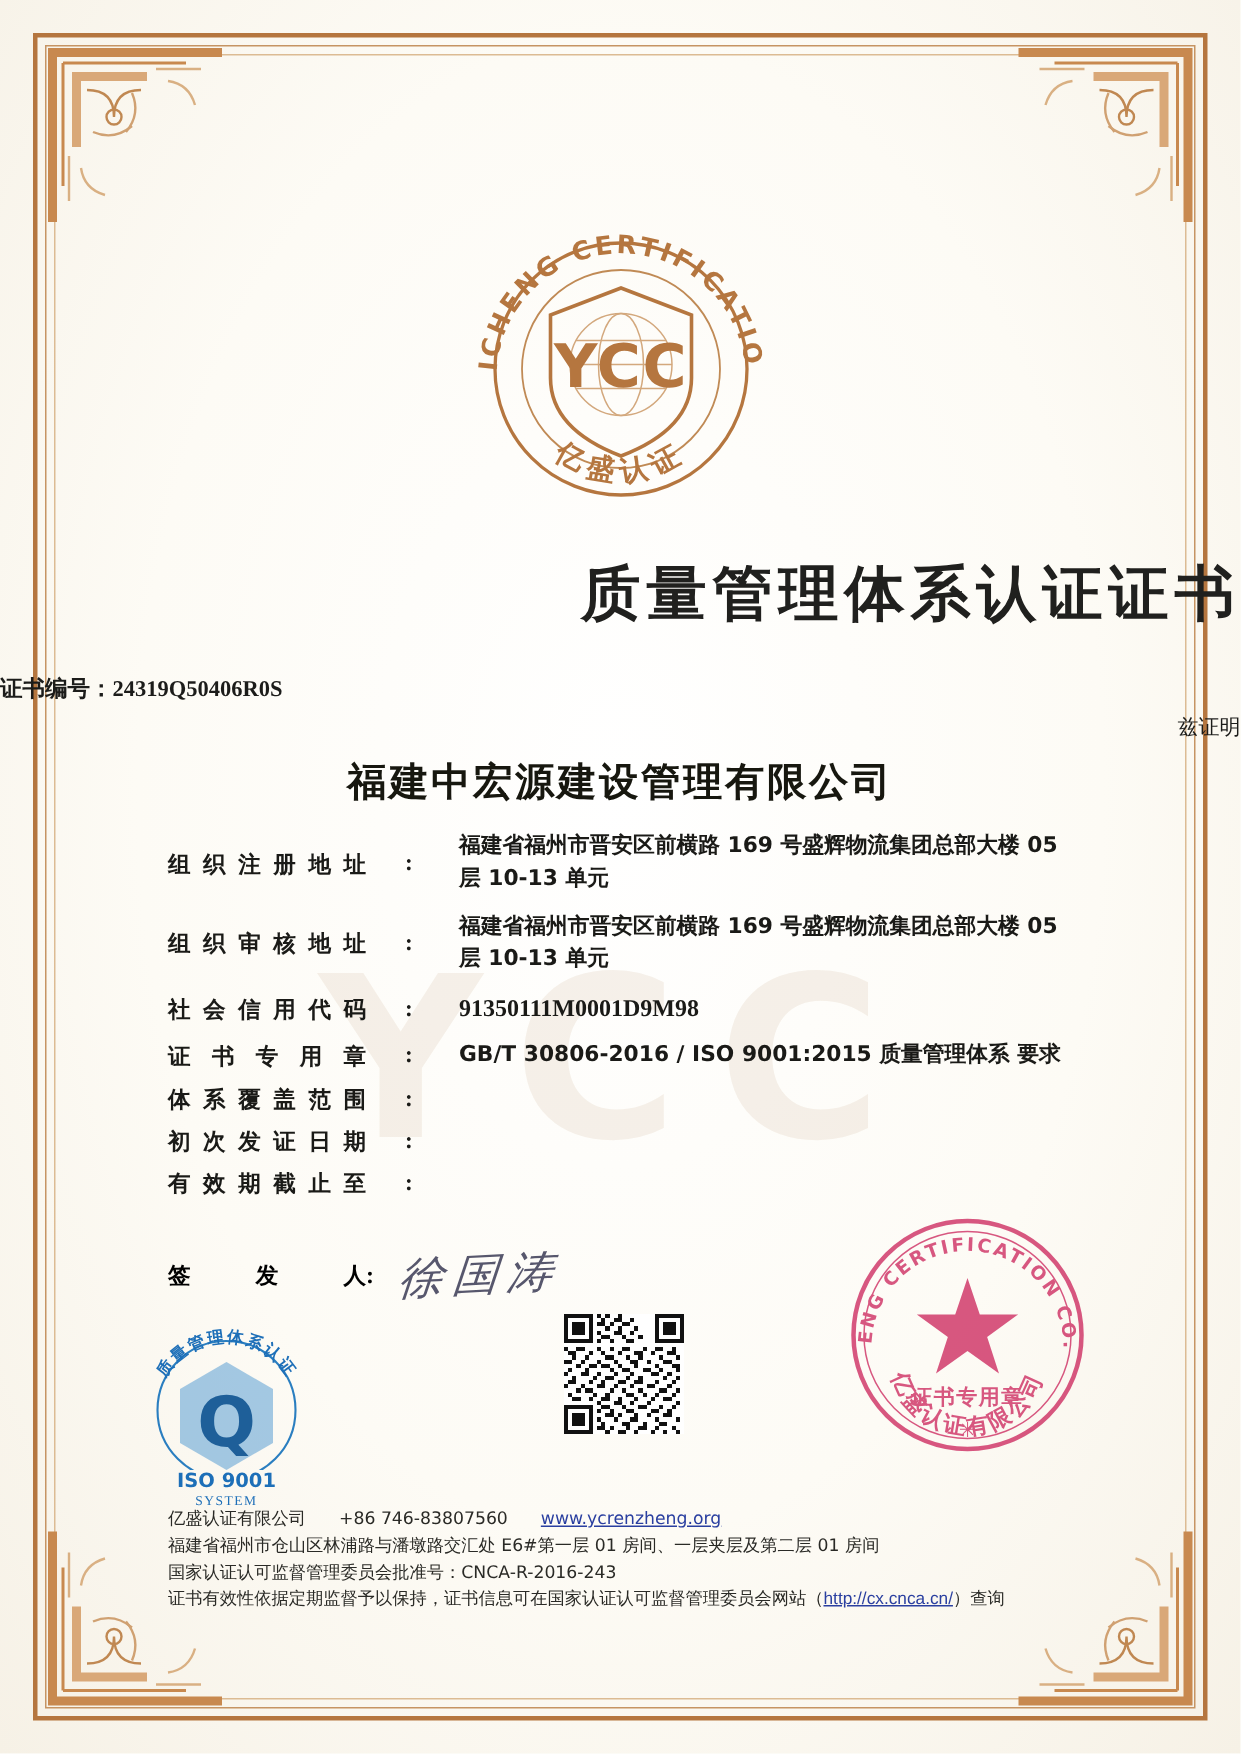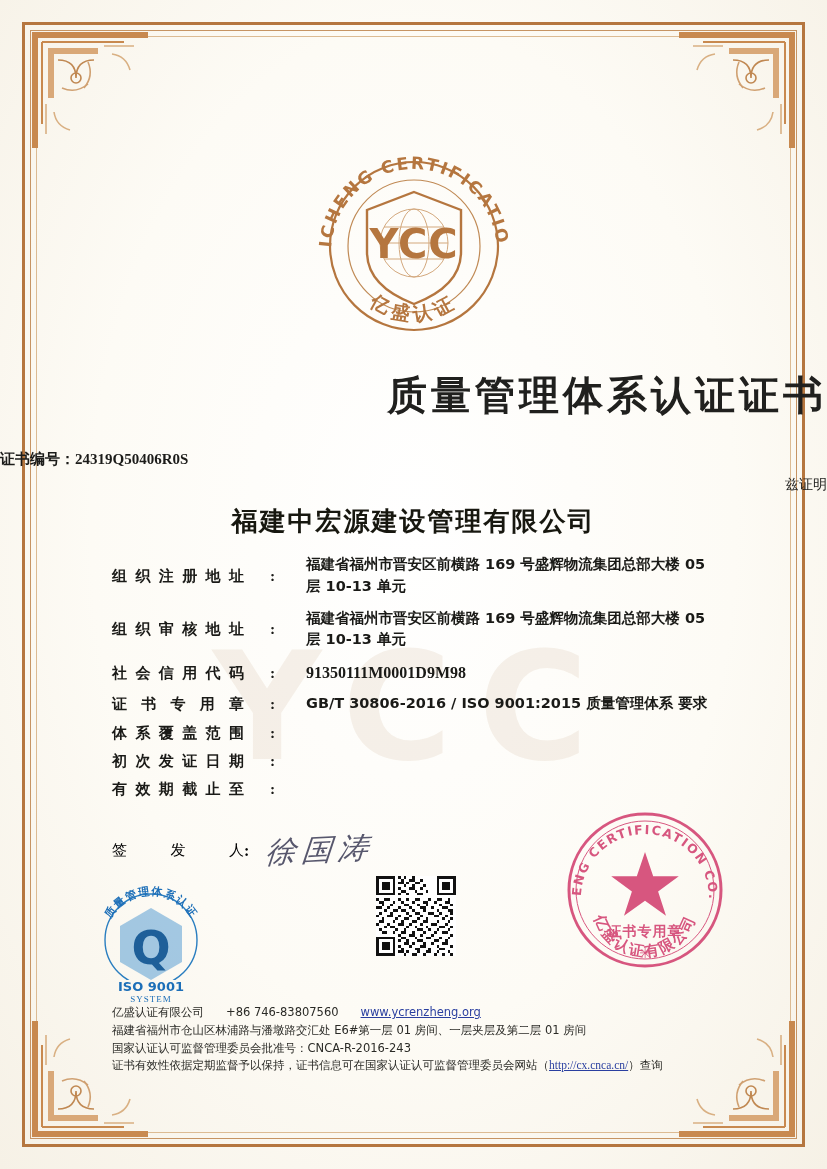--- a/index.html
+++ b/index.html
@@ -118,21 +118,21 @@
     font-family:"DejaVu Sans", sans-serif;font-weight:700;
     margin-left:46px;
   }
 
   
   .sign-row{
     position:absolute;left:112px;top:830px;width:612px;
     display:flex;align-items:center;
   }
   .sign-label{
-    font-family:"DejaVu Sans", sans-serif;font-weight:400;font-size:15px;
+    font-family:"DejaVu Sans", sans-serif;font-weight:700;font-size:15px;
     width:132px;text-align:justify;text-align-last:justify;
   }
   .sign-colon{width:10px;font-weight:700;}
   .signature{
     font-family:"Liberation Serif", serif;
     font-size:30px;
     color:#3b3b55;
     font-style:italic;
     margin-left:12px;
     transform:skewX(-8deg) rotate(-3deg);
@@ -163,21 +163,21 @@
   }
 
   
   .footer{
     position:absolute;left:112px;top:1004px;width:640px;
     font-size:11.5px;line-height:1.55;color:#2a2a26;
     font-family:"DejaVu Sans", sans-serif;
   }
   .footer .line1{display:flex;align-items:baseline;gap:22px;}
   .footer a{color:#2a3fa0;text-decoration:underline;}
-  .footer .mono{font-family:Liberation Serif, serif;margin-top:41px;}
+  .footer .mono{font-family:Liberation Sans, sans-serif;margin-top:41px;}
   .footer .f-row{white-space:nowrap;}
 </style>
 </head>
 <body>
 
 <div class="page">
 
   <div class="border-outer"></div>
   <div class="border-inner"></div>
   <div class="border-inner2"></div>

